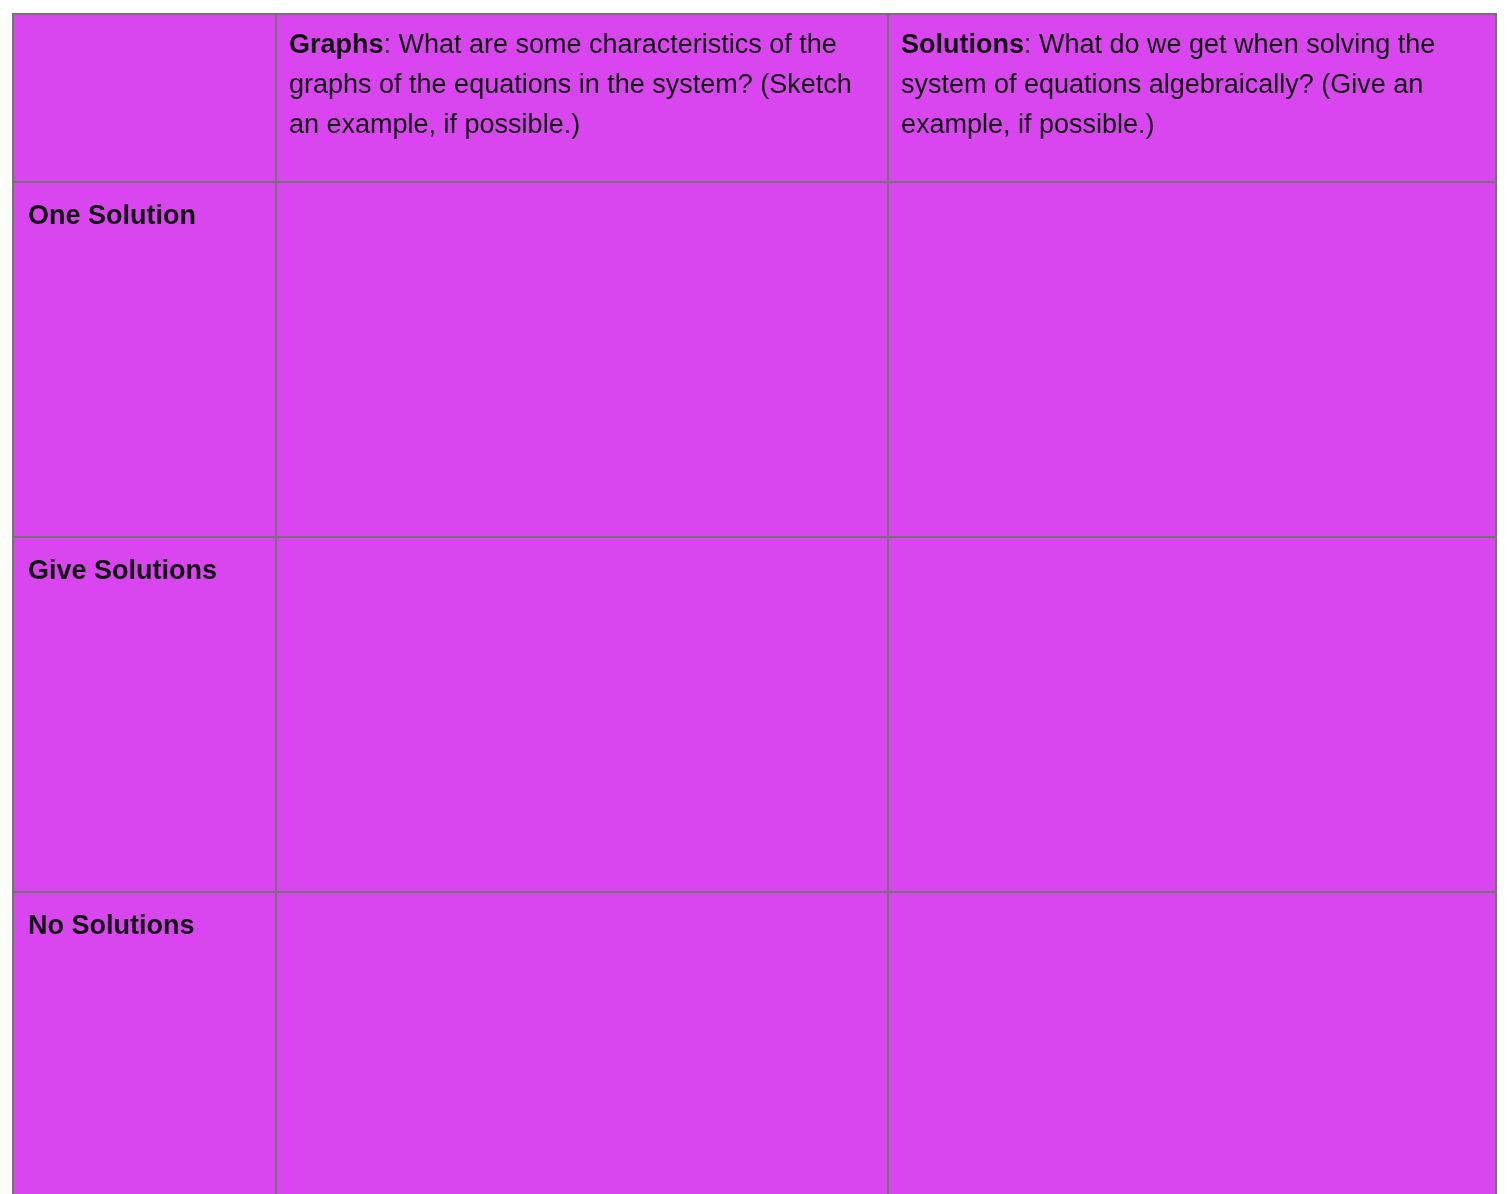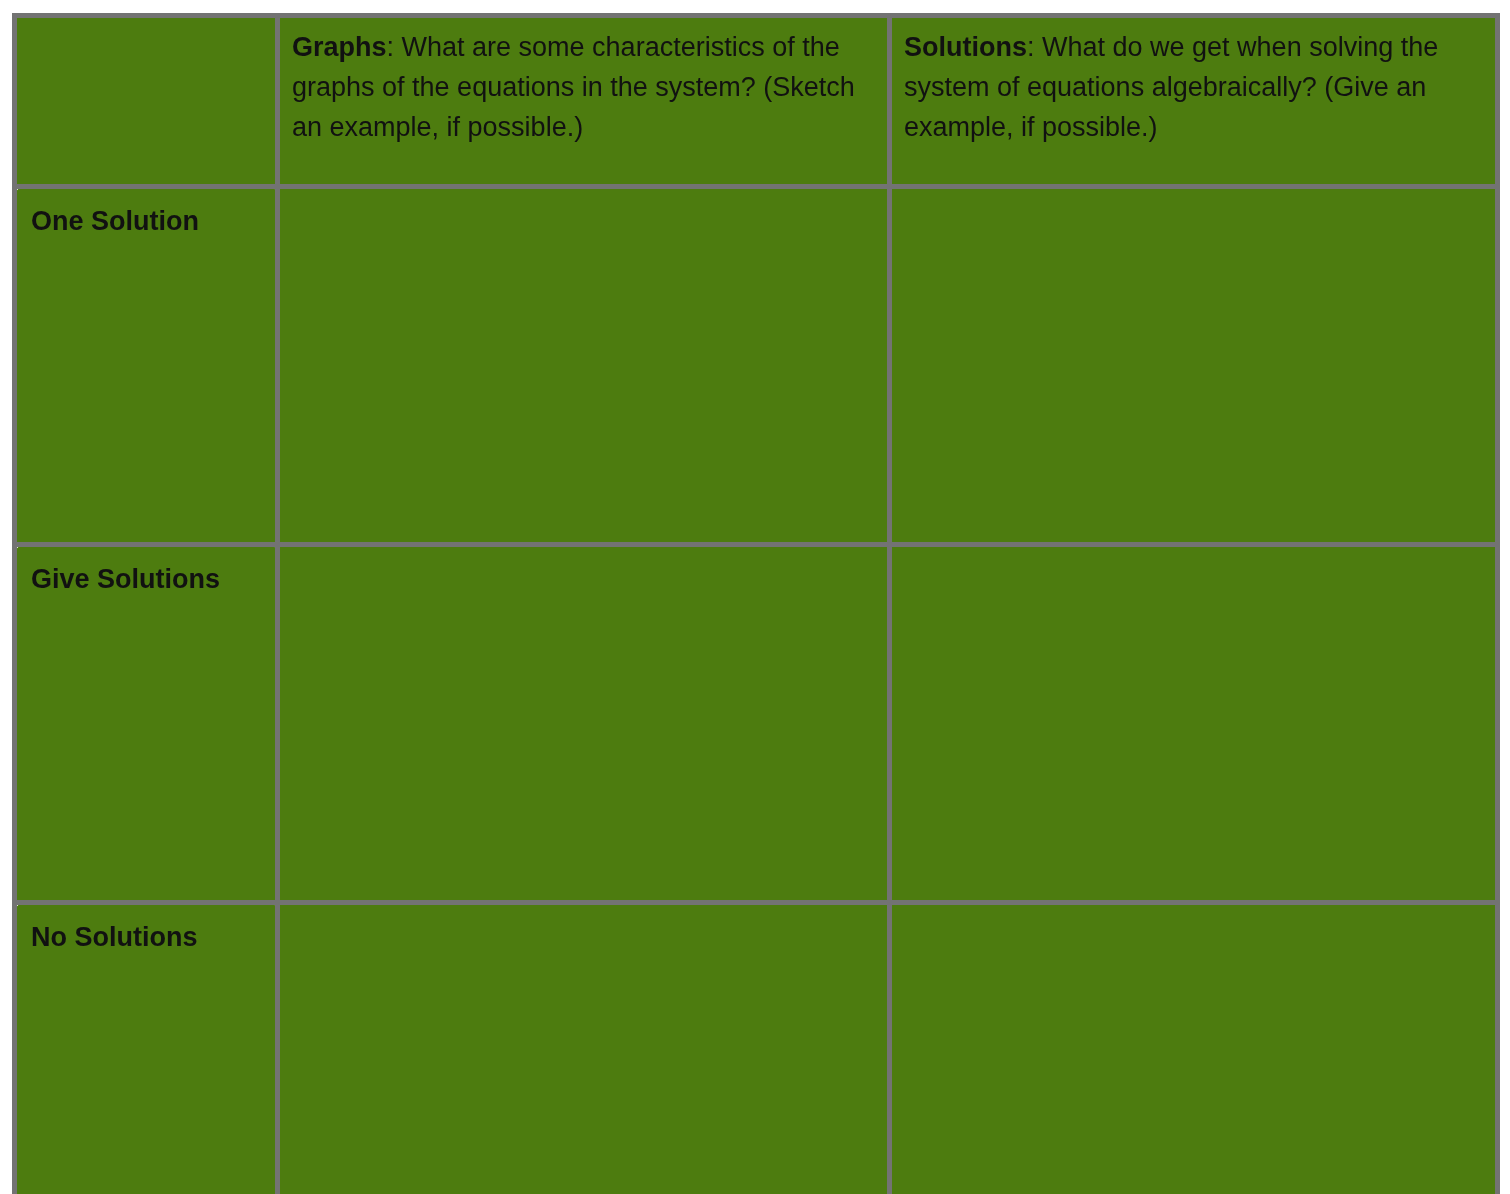--- a/index.html
+++ b/index.html
@@ -15,23 +15,23 @@
     position: absolute;
     left: 12px;
     top: 13px;
   }
   table.grid {
     border-collapse: collapse;
     table-layout: fixed;
     width: 1483px;
   }
   table.grid td {
-    border: 5px solid #737373;
+    border: 2px solid #737373;
     vertical-align: top;
-    background: #4d7c0f;
+    background: #d946ef;
     overflow: hidden;
   }
   col.c-label  { width: 263px; }
   col.c-graphs { width: 612px; }
   col.c-sols   { width: 608px; }
 
   tr.r-header  td { height: 149px; }
   tr.r-body    td { height: 333px; }
 
   .header-cell {
@@ -42,21 +42,20 @@
   }
   .header-cell .lead {
     font-weight: 700;
   }
   .label-cell {
     padding: 12px 12px 8px 14px;
     font-size: 27px;
     line-height: 40px;
     font-weight: 700;
     color: #111111;
-    border-radius: 9px;
   }
   .answer-cell {
     padding: 8px 12px;
   }
 </style>
 </head>
 <body>
 
 <div class="sheet">
   <table class="grid">

